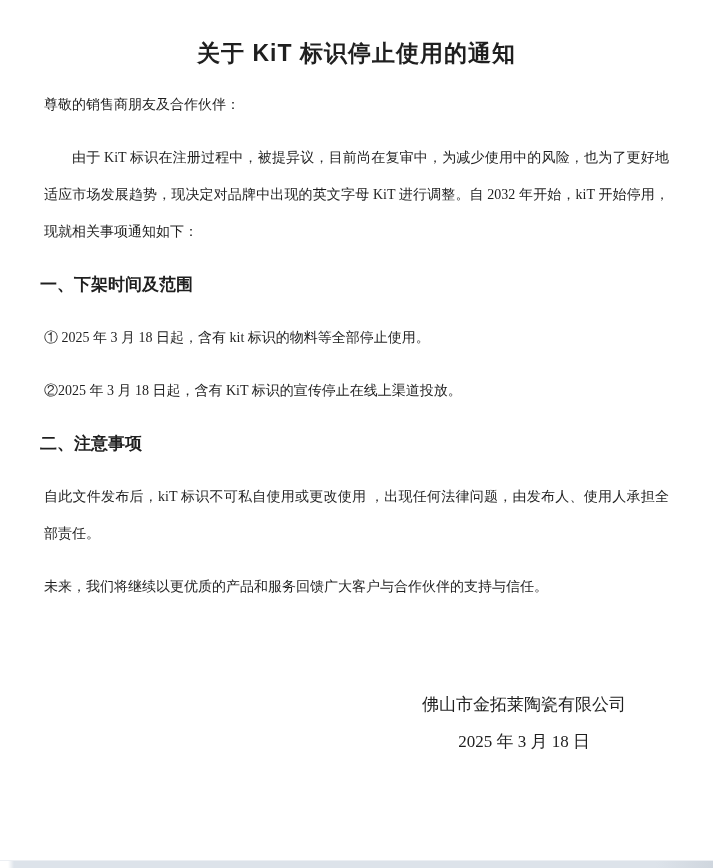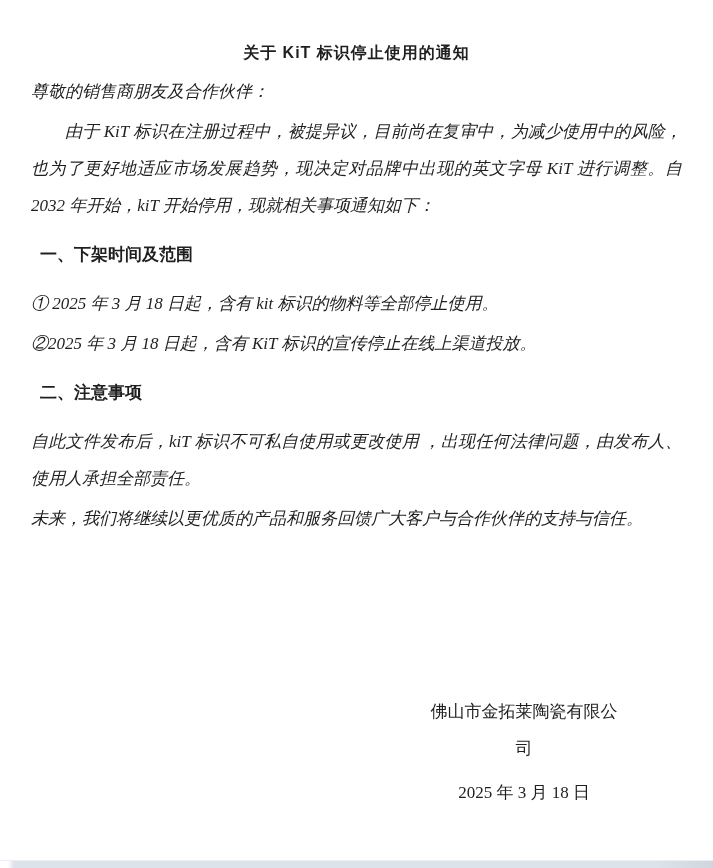--- a/index.html
+++ b/index.html
@@ -14,38 +14,37 @@
     background: #ffffff;
     overflow: hidden;
     font-family: "Liberation Serif", "DejaVu Serif", serif;
     color: #1f1f1f;
   }
   .content {
     padding: 0 28px;
   }
   .doc-title {
     margin: 36px 0 0 0;
-    font-size: 16px;
+    font-size: 23px;
     line-height: 34px;
     font-weight: bold;
     text-align: center;
     letter-spacing: 1px;
     font-family: "Liberation Sans", "DejaVu Sans", sans-serif;
   }
   .salutation {
     margin-top: 40px;
     font-size: 17px;
     line-height: 37px;
   }
   p.body-par {
-    margin: 3px;
-    font-size: 17px;
+    margin: 16px;
+    font-size: 14px;
     line-height: 37px;
     text-align: justify;
-    font-style: italic;
   }
   p.indent {
     text-indent: 2em;
   }
   .sec-heading {
     margin: 12px;
     font-size: 17px;
     line-height: 37px;
     font-weight: bold;
     font-family: "Liberation Sans", "DejaVu Sans", sans-serif;
@@ -53,21 +52,21 @@
   .signature {
     position: absolute;
     top: 686px;
     right: 83px;
     width: 212px;
     text-align: center;
     font-size: 17px;
     line-height: 37px;
   }
   .signature .sig-line {
-    margin: 7px;
+    margin: 0;
   }
   .bottom-bar {
     position: absolute;
     left: 0;
     bottom: 0;
     width: 713px;
     height: 7px;
     background: linear-gradient(to right,
       #ffffff 0px, #ffffff 8px,
       #dde3ea 14px, #dde3ea 92%,

